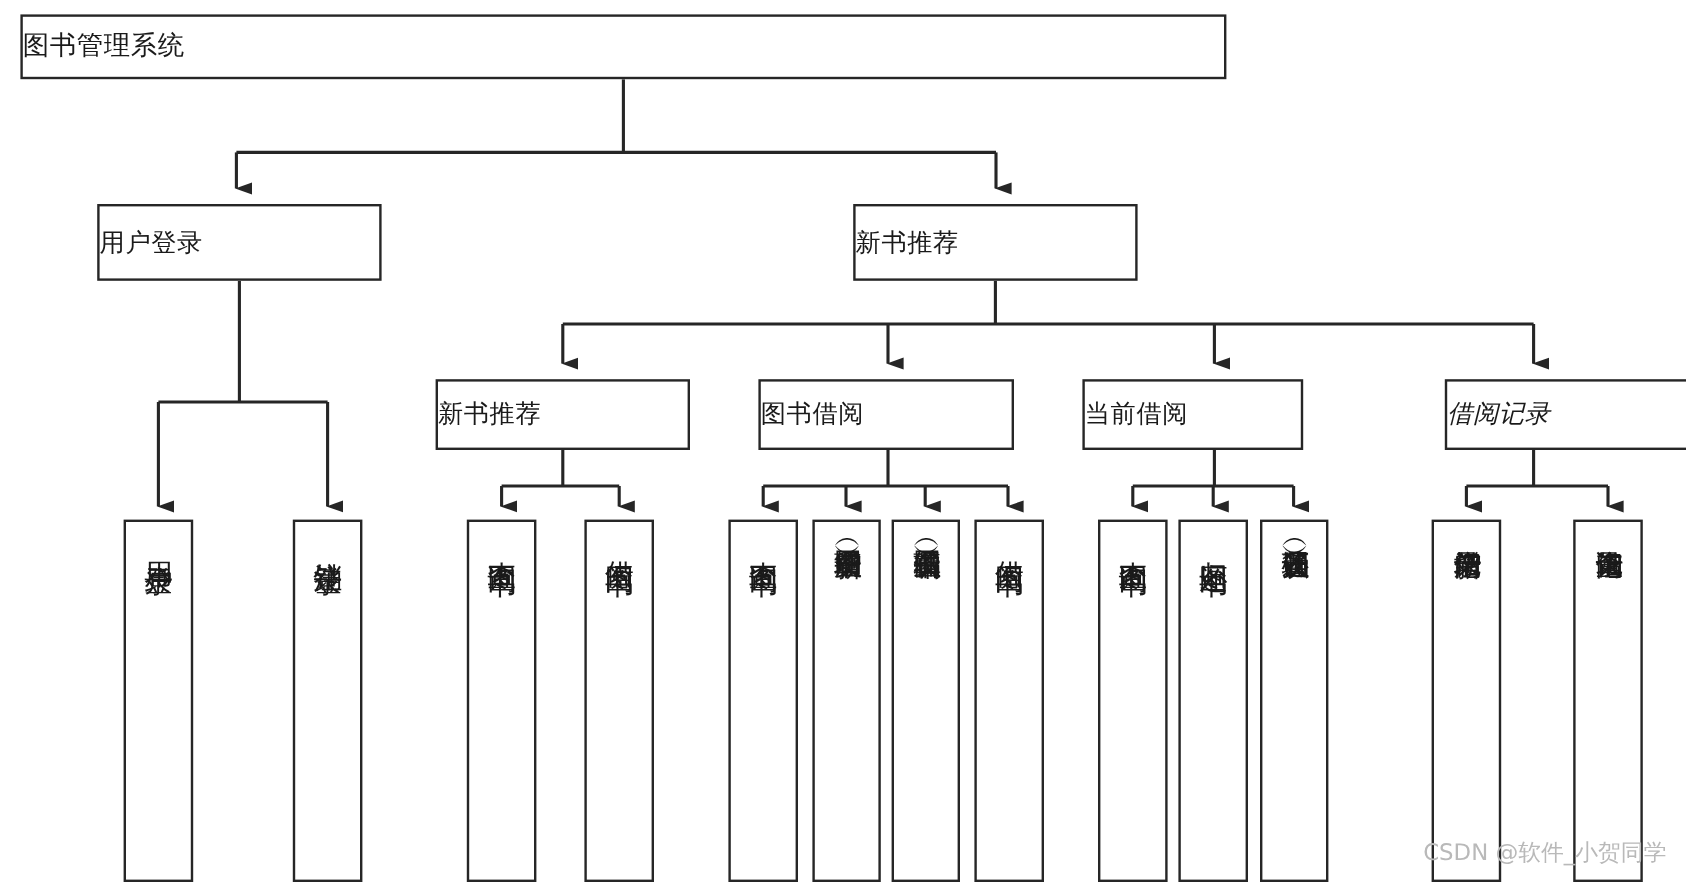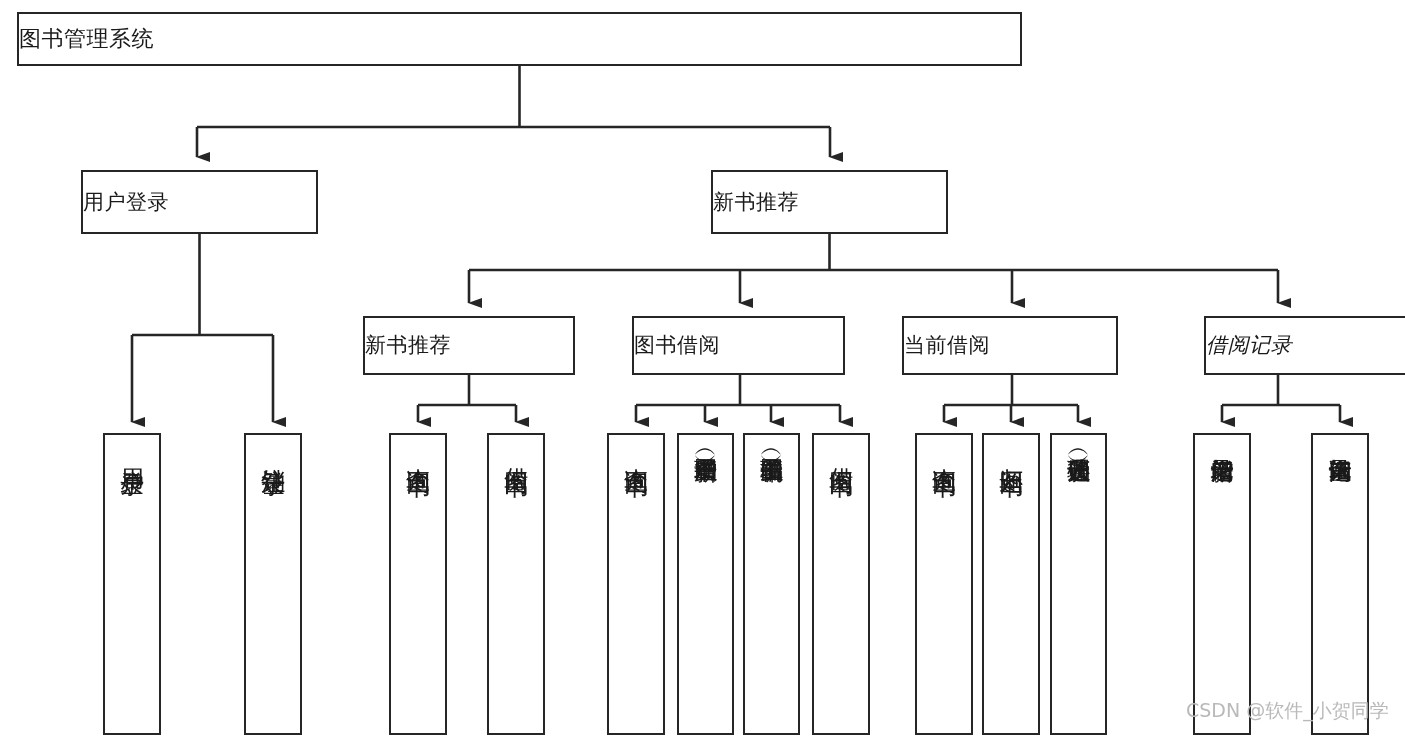--- a/index.html
+++ b/index.html
@@ -147,21 +147,21 @@
   <div class="node horiz" style="left:711px; top:170px; width:237px; height:64px;">
     <span class="label">新书推荐</span>
   </div>
 
   <div class="node horiz" style="left:632px; top:316px; width:213px; height:59px;">
     <span class="label">图书借阅</span>
   </div>
   <div class="node horiz" style="left:363px; top:316px; width:212px; height:59px;">
     <span class="label">新书推荐</span>
   </div>
-  <div class="node horiz" style="left:902px; top:316px; width:216px; height:59px;">
+  <div class="node horiz" style="left:902px; top:316px; width:184px; height:59px;">
     <span class="label">当前借阅</span>
   </div>
   <div class="node horiz" style="left:1204px; top:316px; width:218px; height:59px;font-style:italic;">
     <span class="label">借阅记录</span>
   </div>
 
   <div class="node vert" style="left:103px; top:433px; width:58px; height:302px;">
     <span class="label">用户登录</span>
   </div>
   <div class="node vert" style="left:244px; top:433px; width:58px; height:302px;">

